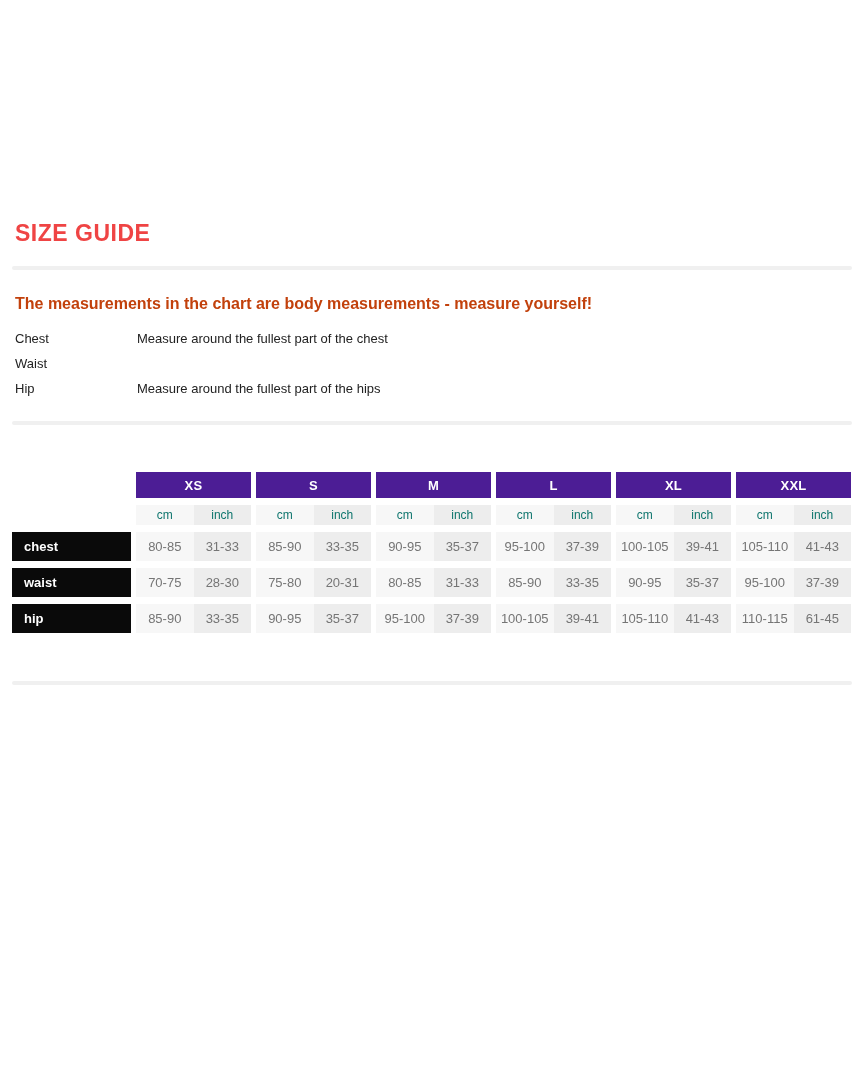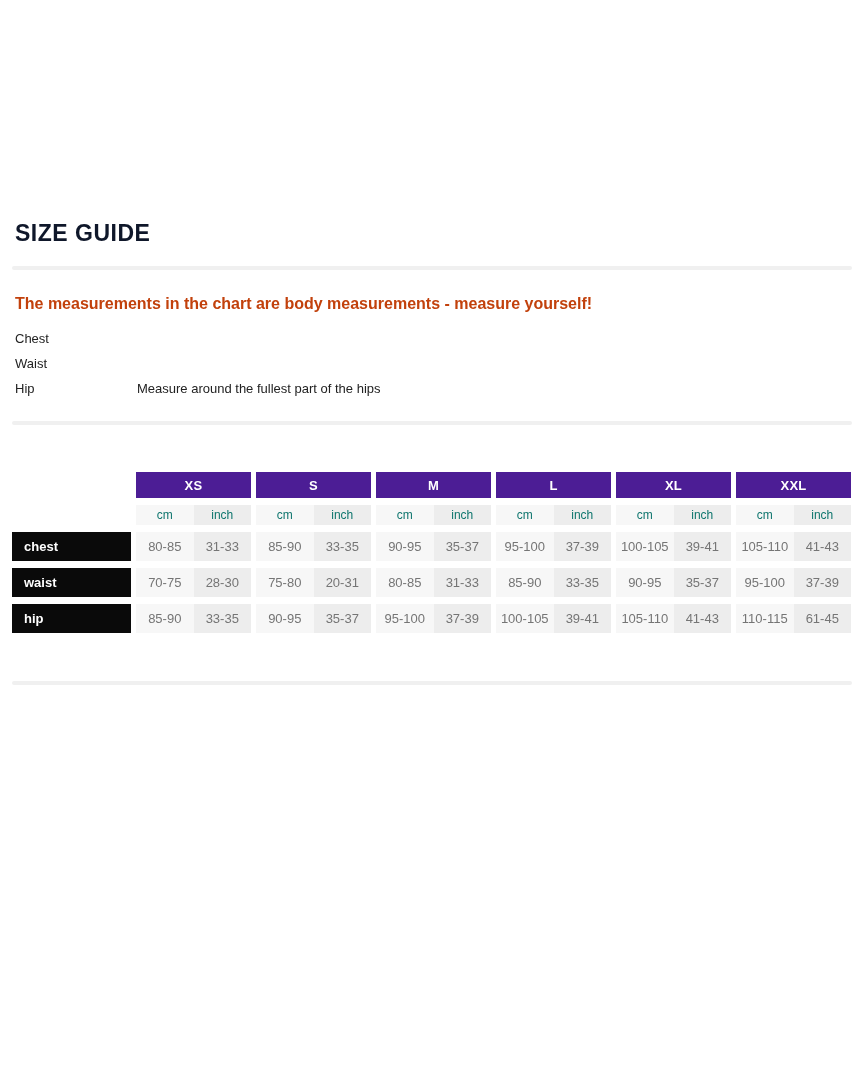--- a/index.html
+++ b/index.html
@@ -13,21 +13,21 @@
     width: 864px;
     height: 1080px;
     overflow: hidden;
   }
   .page-title {
     margin: 222px 0 0 15px;
     font-size: 23px;
     line-height: 23px;
     font-weight: 700;
     letter-spacing: 0.5px;
-    color: #0f172a;
+    color: #ef4444;
   }
   .divider {
     height: 4px;
     background: #f0f0f0;
     margin: 0 12px;
     border-radius: 2px;
   }
   .divider.d1 { margin-top: 21px; }
   .divider.d2 { margin-top: 20px; }
   .divider.d3 { margin-top: 48px; }
@@ -101,20 +101,21 @@
 
   <h1 class="page-title">SIZE GUIDE</h1>
 
   <div class="divider d1"></div>
 
   <p class="intro-headline">The measurements in the chart are body measurements - measure yourself!</p>
 
   <div class="definitions">
     <div class="definition-row">
       <span class="definition-term">Chest</span>
+      <span class="definition-description">Measure around the fullest part of the chest</span>
     </div>
     <div class="definition-row">
       <span class="definition-term">Waist</span>
     </div>
     <div class="definition-row">
       <span class="definition-term">Hip</span>
       <span class="definition-description">Measure around the fullest part of the hips</span>
     </div>
   </div>
 

